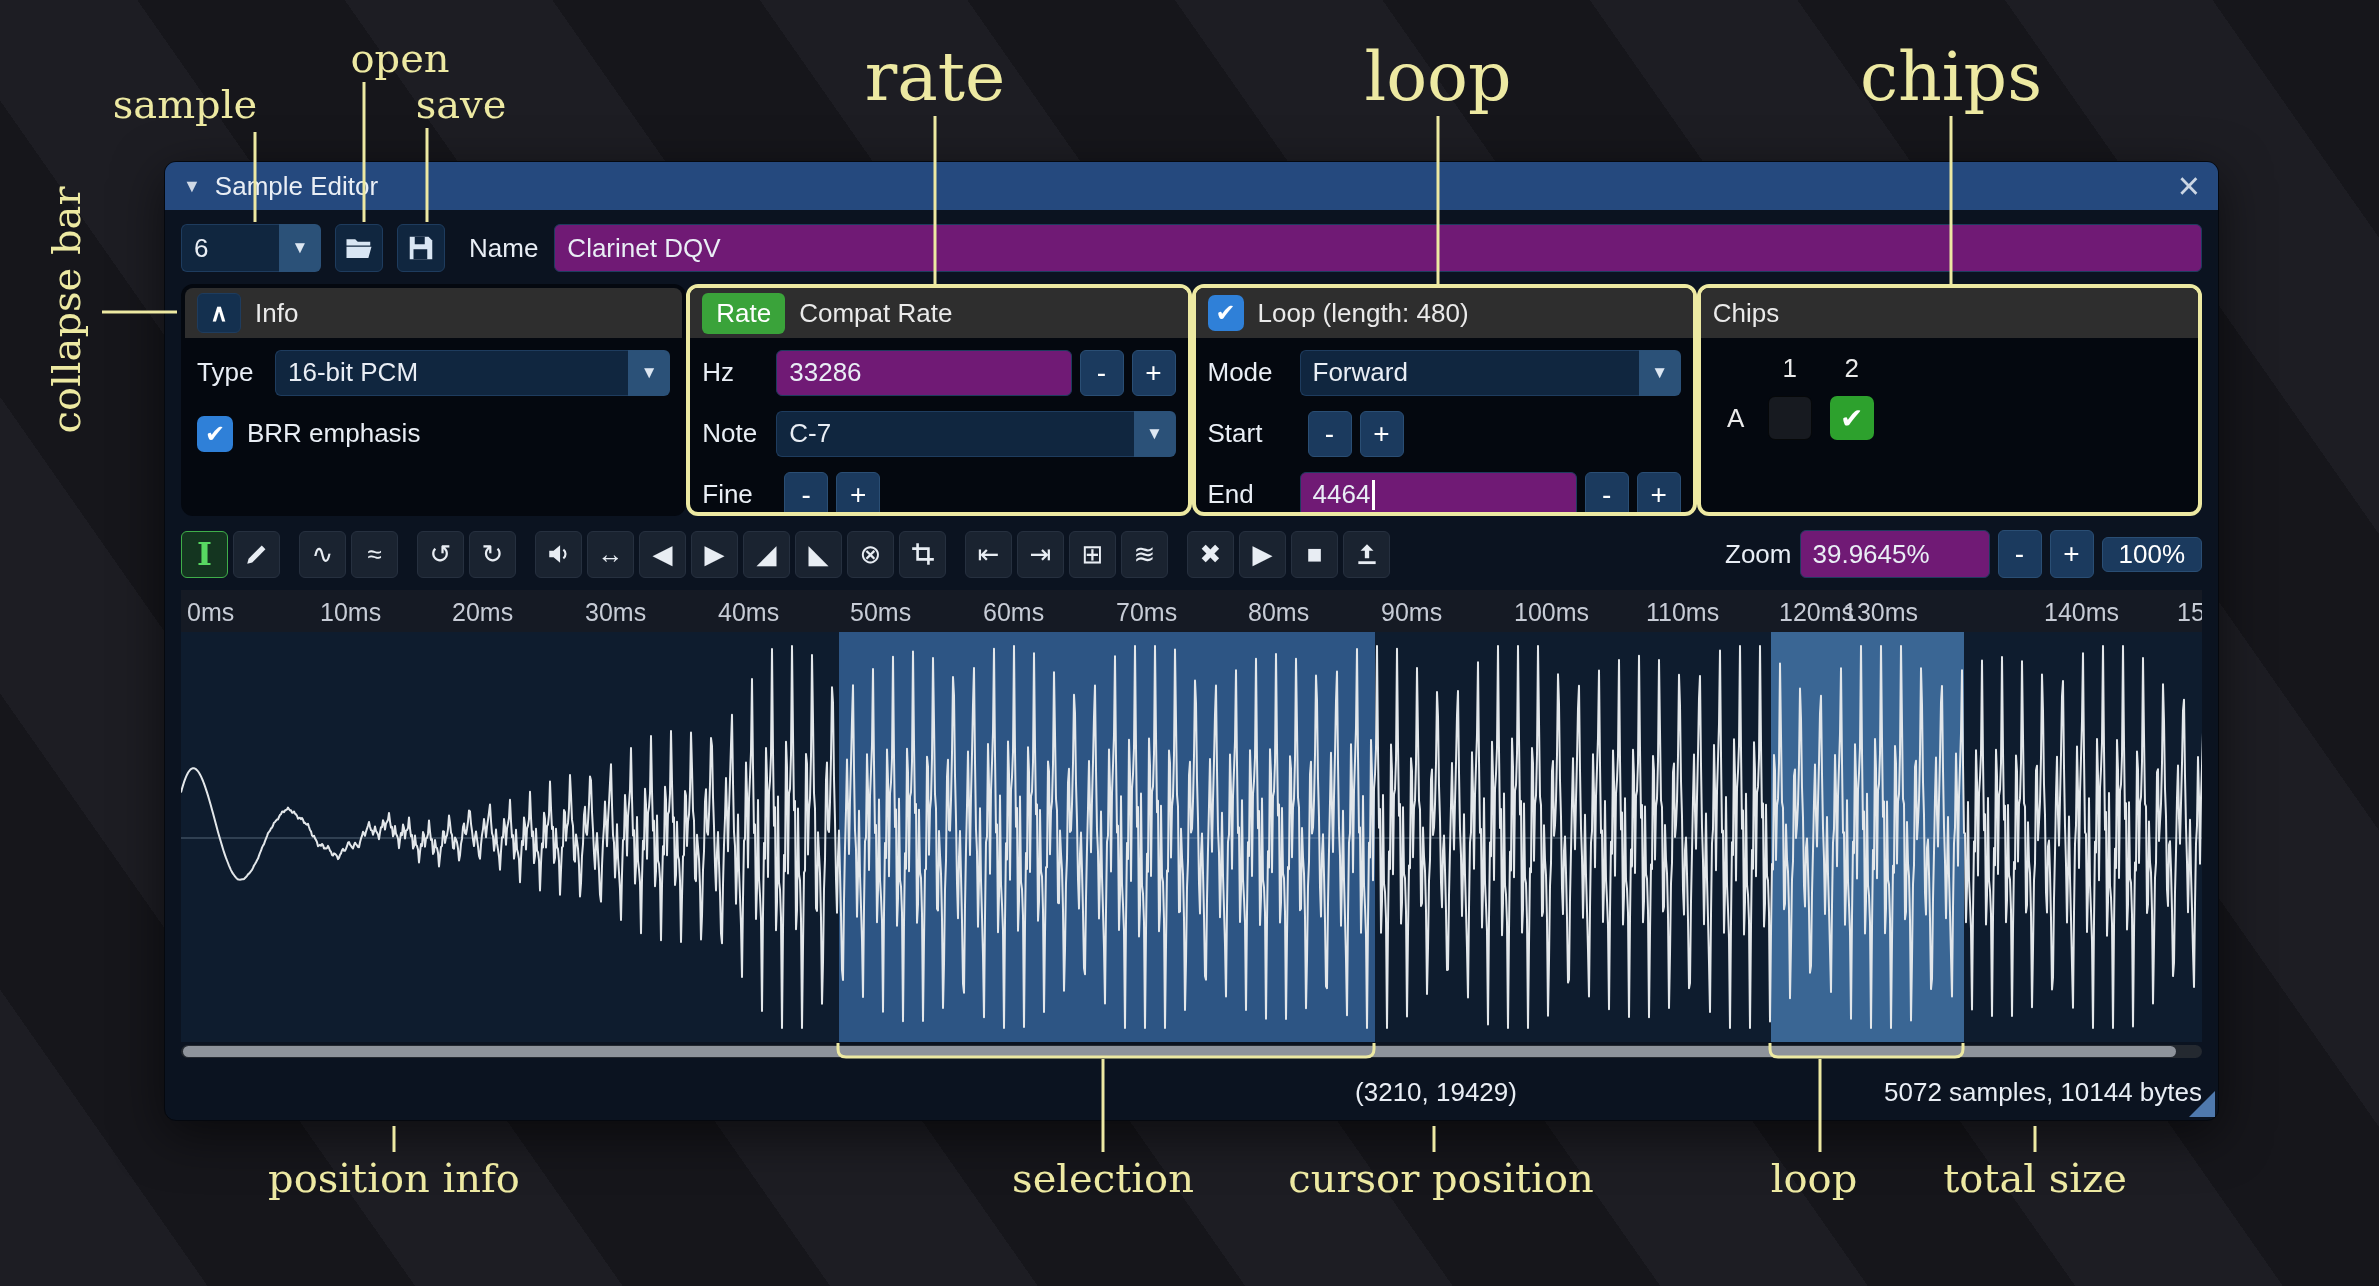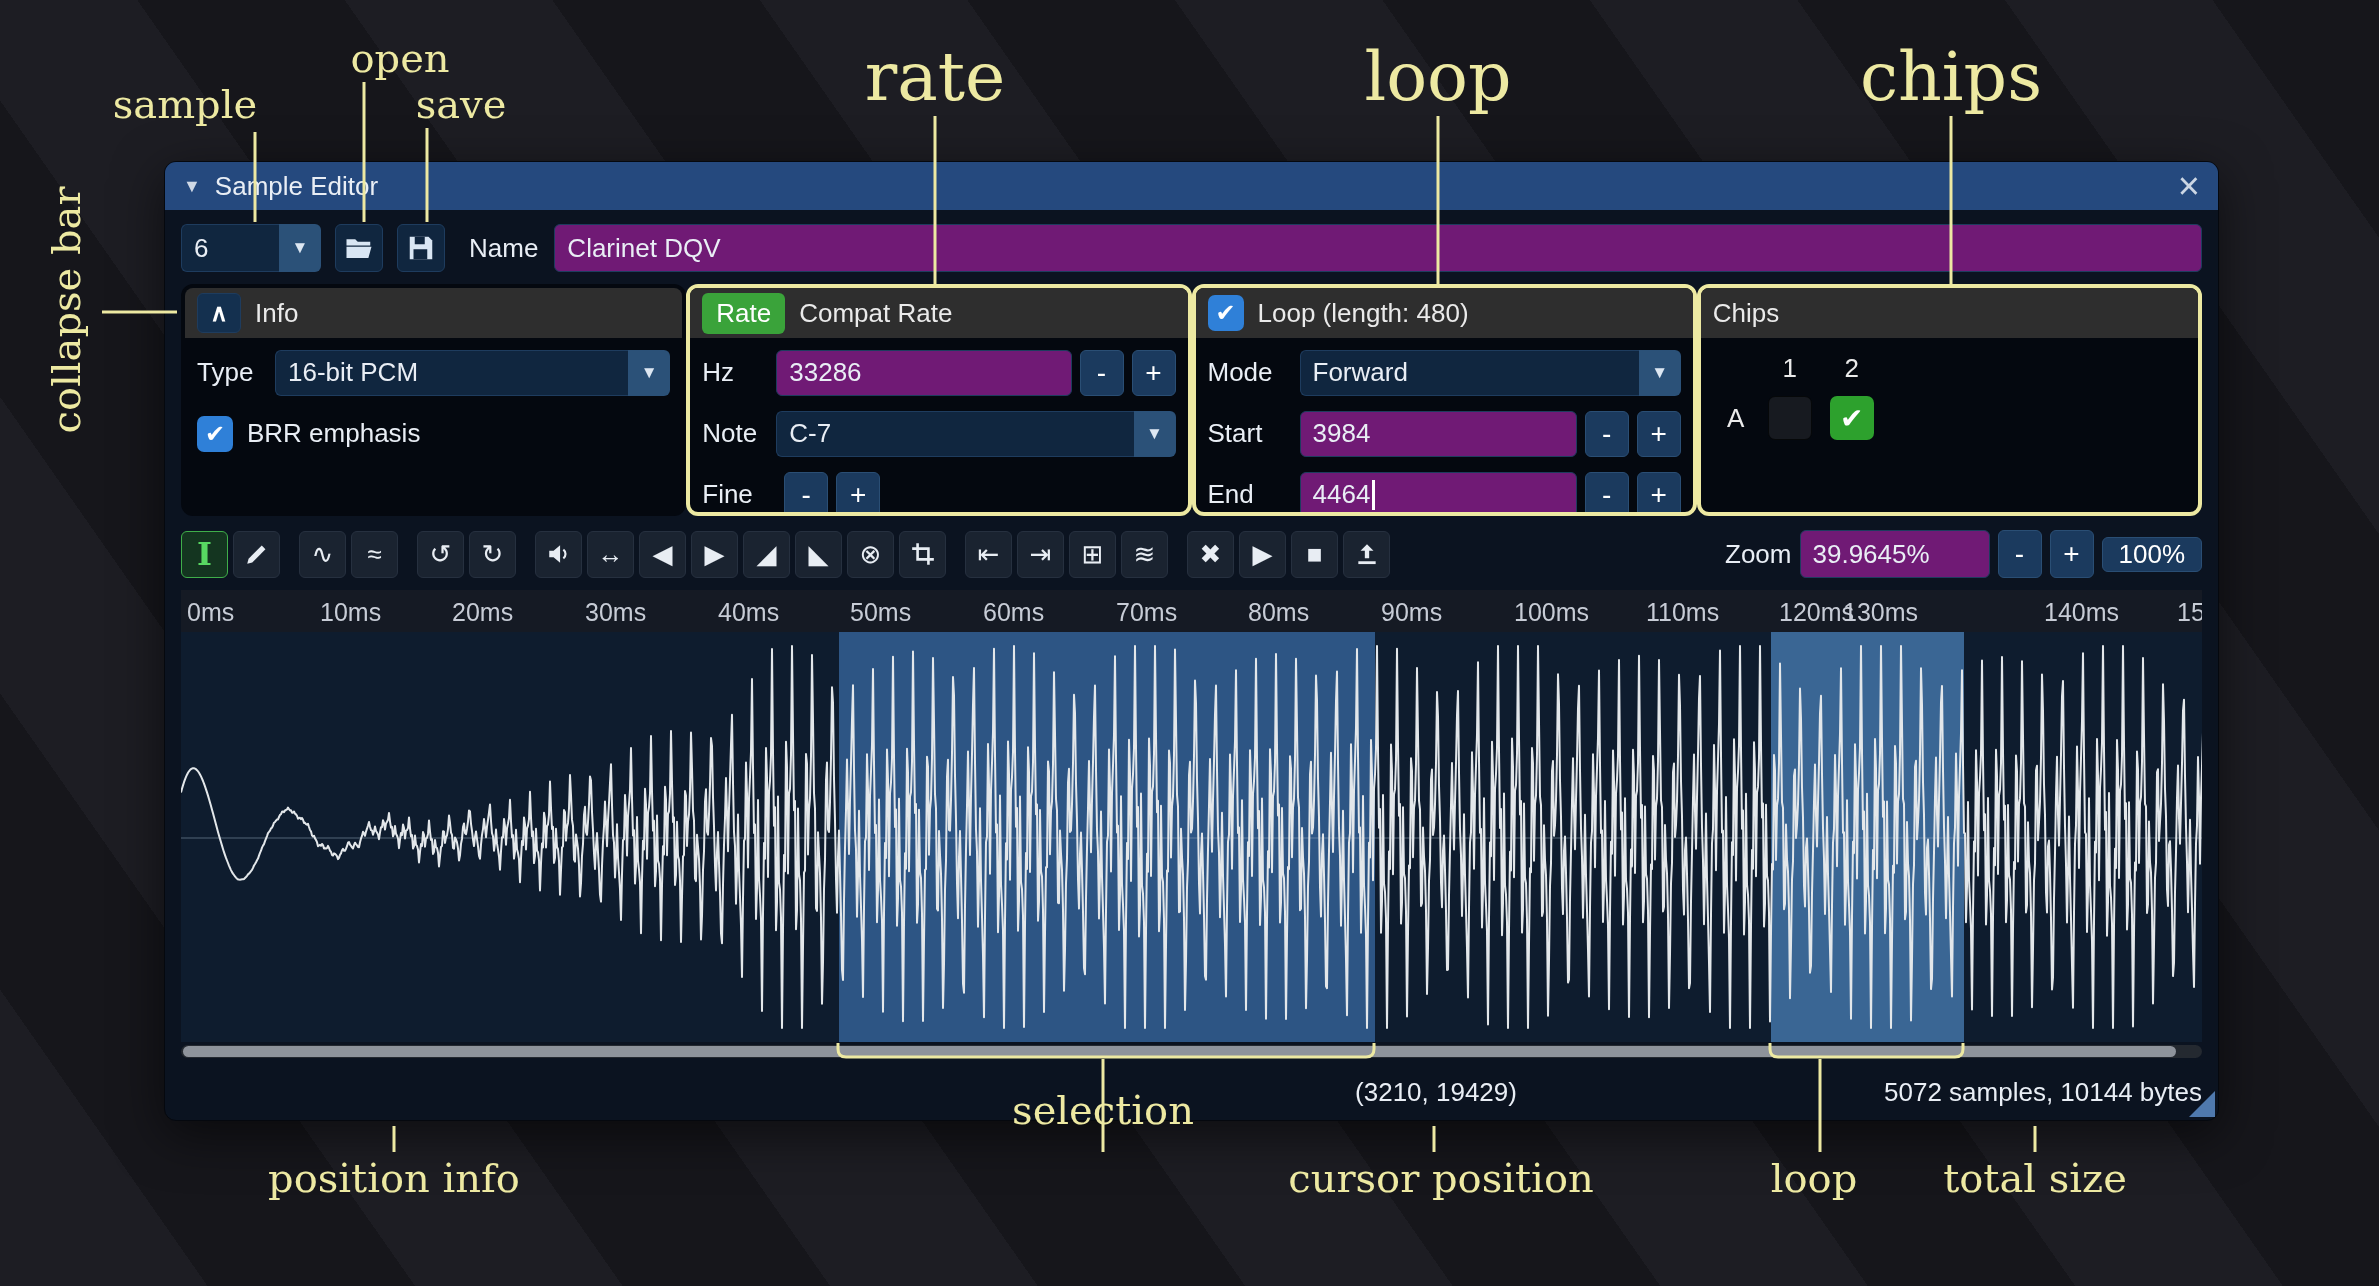--- a/index.html
+++ b/index.html
@@ -139,21 +139,21 @@
   </svg>
 
   <div class="anno small" style="left:185px; top:104px;">sample</div>
   <div class="anno small" style="left:400px; top:58px;">open</div>
   <div class="anno small" style="left:461px; top:104px;">save</div>
   <div class="anno big" style="left:935px; top:76px;">rate</div>
   <div class="anno big" style="left:1438px; top:76px;">loop</div>
   <div class="anno big" style="left:1951px; top:76px;">chips</div>
   <div class="anno small vert" style="left:66px; top:310px;">collapse bar</div>
   <div class="anno small" style="left:394px; top:1178px;">position info</div>
-  <div class="anno small" style="left:1103px; top:1110px;">selection</div>
+  <div class="anno small" style="left:1103px; top:1178px;">selection</div>
   <div class="anno small" style="left:1441px; top:1178px;">cursor position</div>
   <div class="anno small" style="left:1814px; top:1178px;">loop</div>
   <div class="anno small" style="left:2035px; top:1178px;">total size</div>
 
   <div class="window">
 
     <div class="titlebar">
       <span class="tb-caret">▼</span>
       <span class="tb-title">Sample Editor</span>
       <span class="tb-close">×</span>
@@ -249,23 +249,20 @@
           <div class="panel-body">
             <div class="field-row">
               <span class="flabel w92">Mode</span>
               <div class="dropdown">
                 <span class="dd-value">Forward</span>
                 <span class="dd-arrow">▼</span>
               </div>
             </div>
             <div class="field-row">
               <span class="flabel w92">Start</span>
-              <div class="input">
-                <span>3984</span>
-              </div>
               <div class="mp-btn">-</div>
               <div class="mp-btn">+</div>
             </div>
             <div class="field-row">
               <span class="flabel w92">End</span>
               <div class="input">
                 <span>4464</span>
                 <span class="caret-bar"></span>
               </div>
               <div class="mp-btn">-</div>

